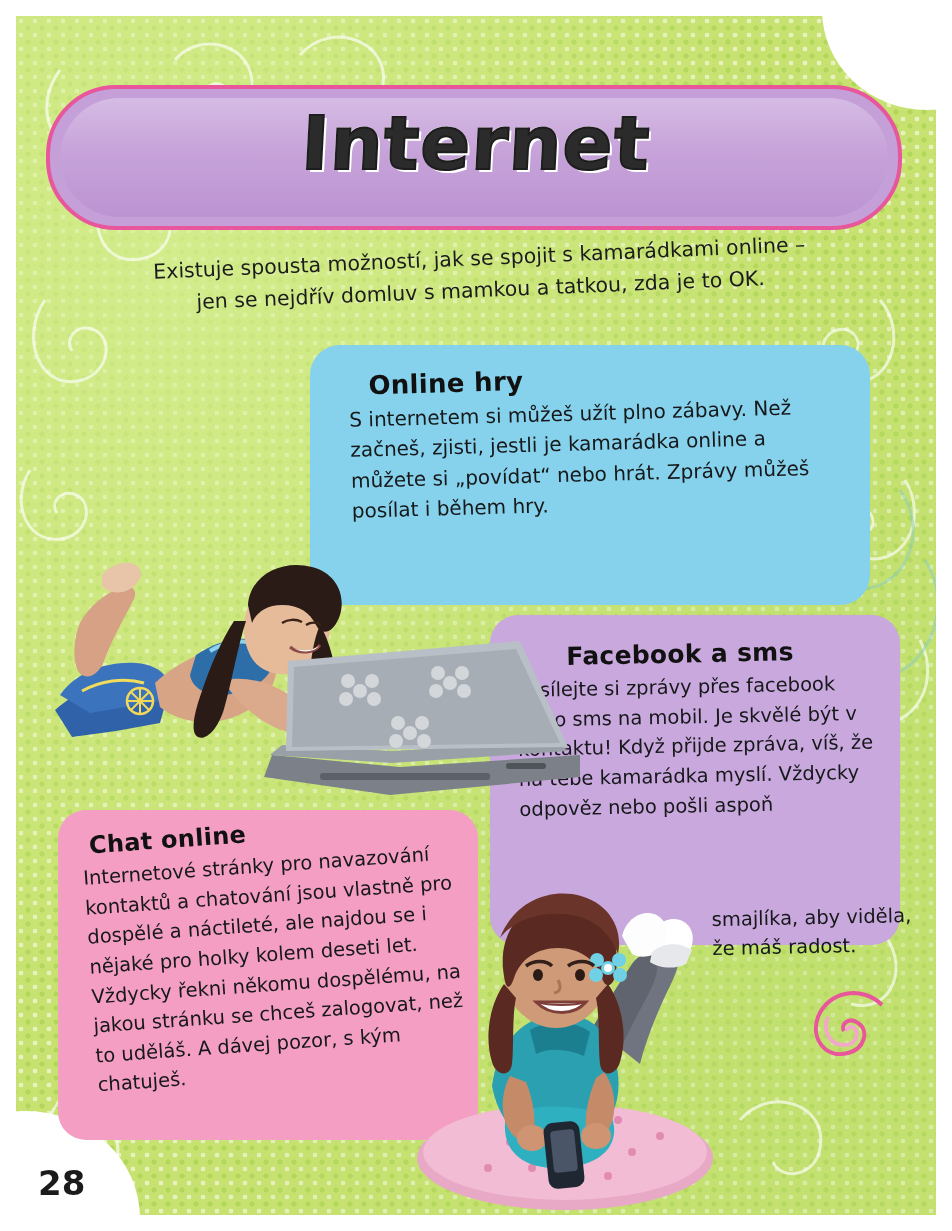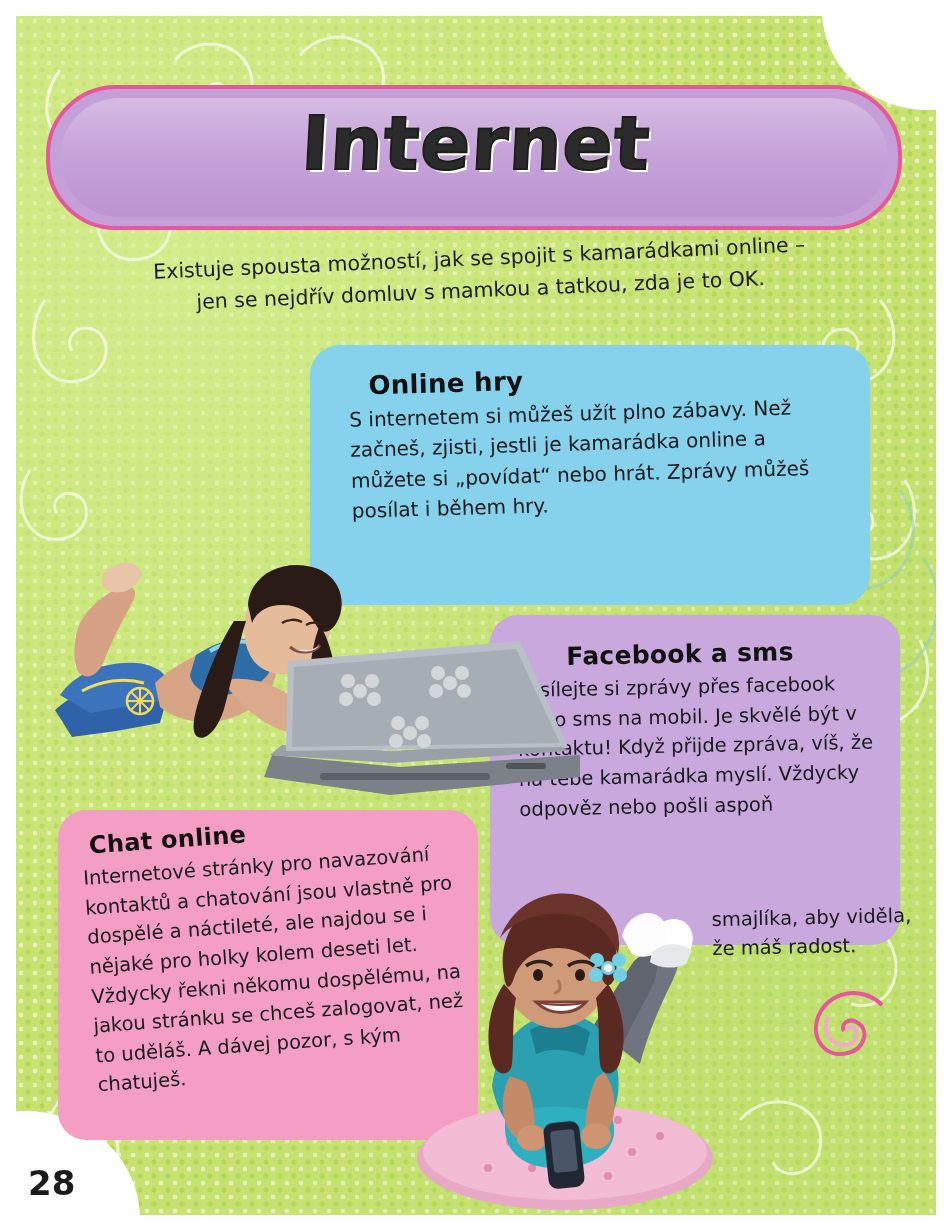--- a/index.html
+++ b/index.html
@@ -219,21 +219,21 @@
     position: absolute;
     right: 50px;
     bottom: 148px;
     width: 120px;
     height: 110px;
   }
 
   
   .page-number {
     position: absolute;
-    left: 28px;
+    left: 38px;
     bottom: 28px;
     font-family: "DejaVu Sans", sans-serif;
     font-size: 34px;
     font-weight: bold;
     color: #1b1b1b;
   }
 </style>
 </head>
 <body>
 

